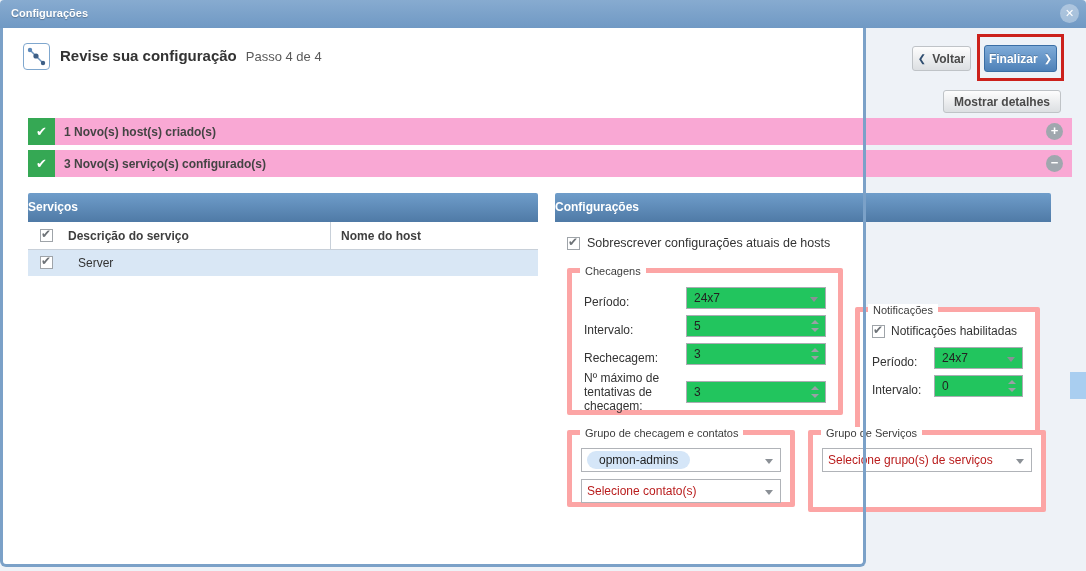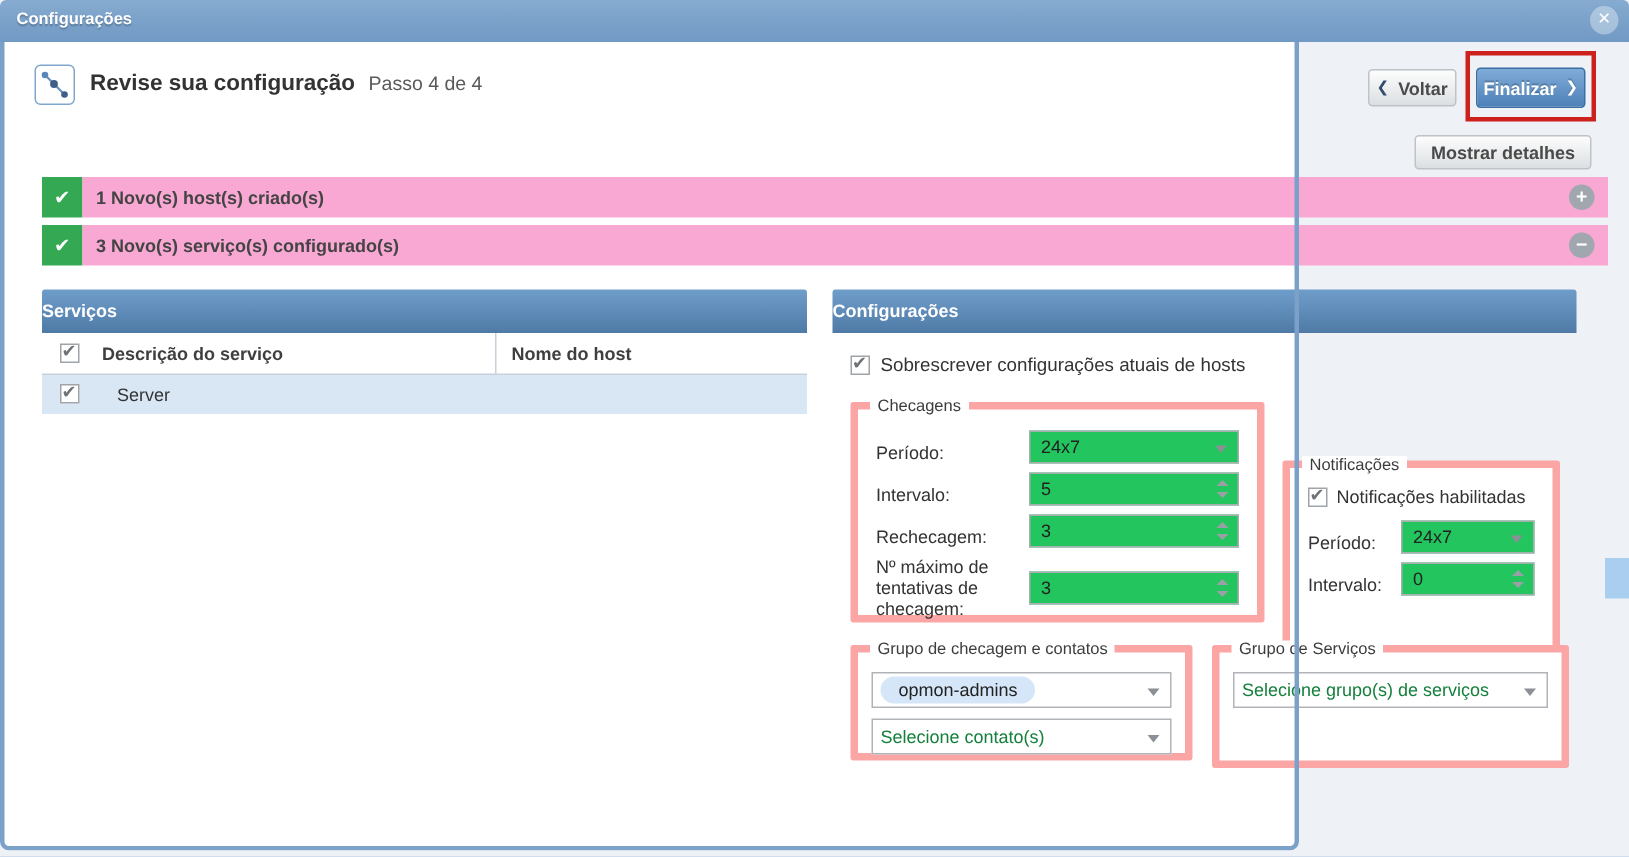--- a/index.html
+++ b/index.html
@@ -61,21 +61,21 @@
   .fs-sgroups  { left:808px; top:430px; width:238px; height:82px; padding:13px 9px 9px; }
 
   .frow { display:flex; align-items:flex-end; margin-bottom:6px; }
   .frow.top { align-items:center; }
   .flabel { font-size:12px; color:#333; line-height:14px; }
   .fs-checks .flabel { width:102px; flex:none; }
   .fs-notif .flabel { width:62px; flex:none; }
 
   .ctrl { position:relative; height:22px; border:1px solid #abadb3; background:#22c55e; flex:1; display:flex; align-items:center; padding:0 22px 0 7px; font-size:12px; color:#222; }
   .combo { position:relative; height:24px; border:1px solid #b0b3b8; background:#fff; display:flex; align-items:center; padding:0 24px 0 5px; font-size:12px; margin-bottom:7px; }
-  .ph { color:#15803d; }
+  .ph { color:#b91c1c; }
   .tag { background:#d5e6f8; border-radius:10px; padding:2px 12px; color:#222; }
 
   .dd-arrow { position:absolute; right:7px; top:9px; width:0; height:0; border-left:4px solid transparent; border-right:4px solid transparent; border-top:5px solid #8b9096; }
   .spin { position:absolute; right:6px; top:4px; display:flex; flex-direction:column; gap:4px; }
   .spin .up { width:0; height:0; border-left:4px solid transparent; border-right:4px solid transparent; border-bottom:4px solid #9aa0a6; }
   .spin .dn { width:0; height:0; border-left:4px solid transparent; border-right:4px solid transparent; border-top:4px solid #9aa0a6; }
 
   .cbrow { display:flex; align-items:center; gap:6px; font-size:12px; color:#333; margin-bottom:9px; }
 
   .side-blue { position:absolute; left:1070px; top:372px; width:16px; height:27px; background:#a9cef0; z-index:7; }

